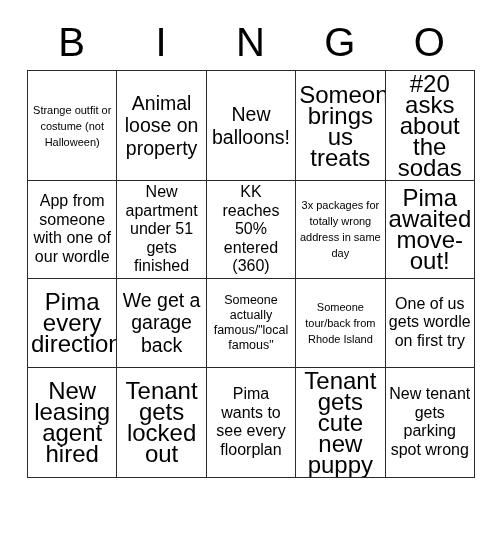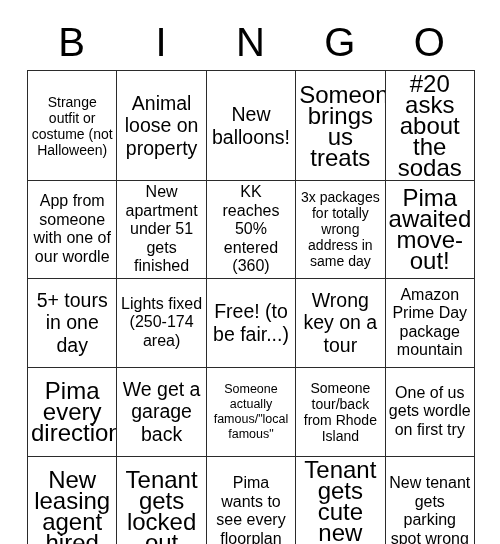--- a/index.html
+++ b/index.html
@@ -61,21 +61,21 @@
   }
   .cell-text {
     display: block;
     white-space: pre-line;
   }
 
   
   .fs-xl  { font-size: 19.5px; line-height: 22.5px; }
   .fs-lg  { font-size: 24px;   line-height: 21px;   }
   .fs-md  { font-size: 16px;   line-height: 18.5px; }
-  .fs-sm  { font-size: 14px; line-height: 16px;   }
+  .fs-sm  { font-size: 11px; line-height: 16px;   }
   .fs-xs  { font-size: 12.5px; line-height: 15px;   }
 </style>
 </head>
 <body>
 
 <div class="card">
 
   <div class="header-row">
     <div class="header-cell">B</div>
     <div class="header-cell">I</div>
@@ -115,37 +115,20 @@
           </td>
         <td>
             <span class="cell-text fs-sm">3x packages for totally wrong address in same day</span>
           </td>
         <td>
             <span class="cell-text fs-lg">Pima awaited move-out!</span>
           </td>
       </tr>
       <tr>
         <td>
-            <span class="cell-text fs-xl">5+ tours in one day</span>
-          </td>
-        <td>
-            <span class="cell-text fs-md">Lights fixed (250-174 area)</span>
-          </td>
-        <td>
-            <span class="cell-text fs-xl">Free! (to be fair...)</span>
-          </td>
-        <td>
-            <span class="cell-text fs-xl">Wrong key on a tour</span>
-          </td>
-        <td>
-            <span class="cell-text fs-md">Amazon Prime Day package mountain</span>
-          </td>
-      </tr>
-      <tr>
-        <td>
             <span class="cell-text fs-lg">Pima every directions</span>
           </td>
         <td>
             <span class="cell-text fs-xl">We get a garage back</span>
           </td>
         <td>
             <span class="cell-text fs-xs">Someone actually famous/"local famous"</span>
           </td>
         <td>
             <span class="cell-text fs-sm">Someone tour/back from Rhode Island</span>

